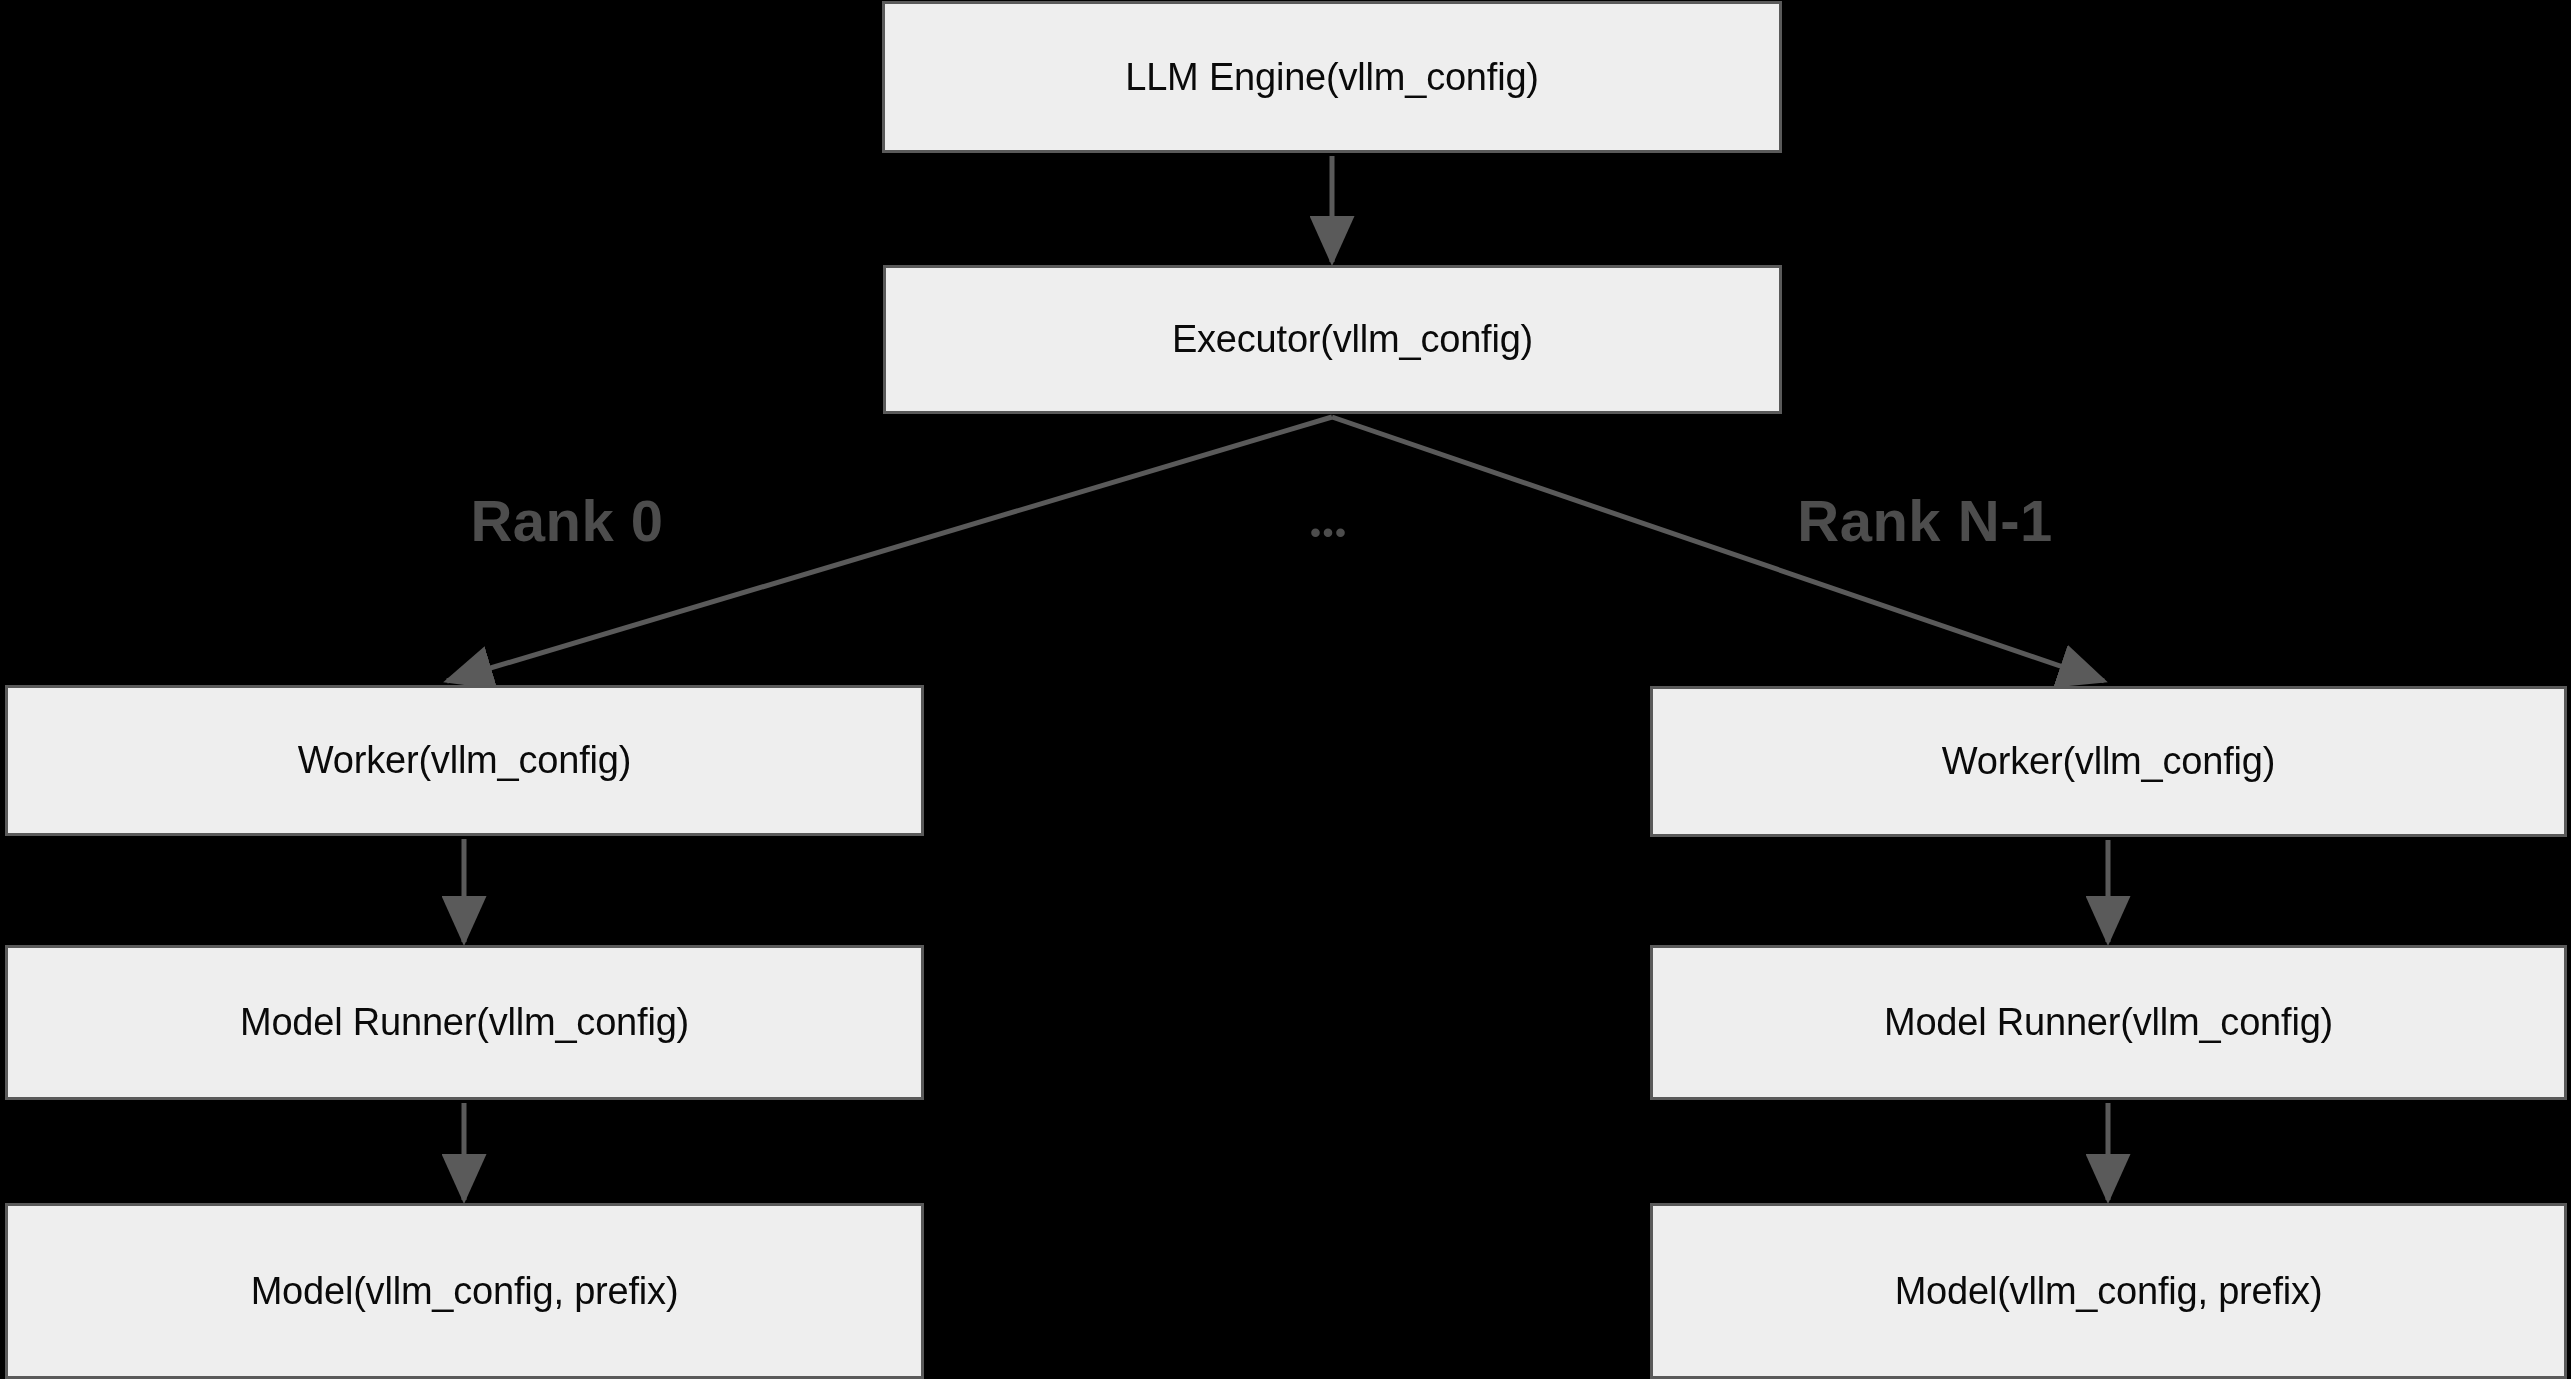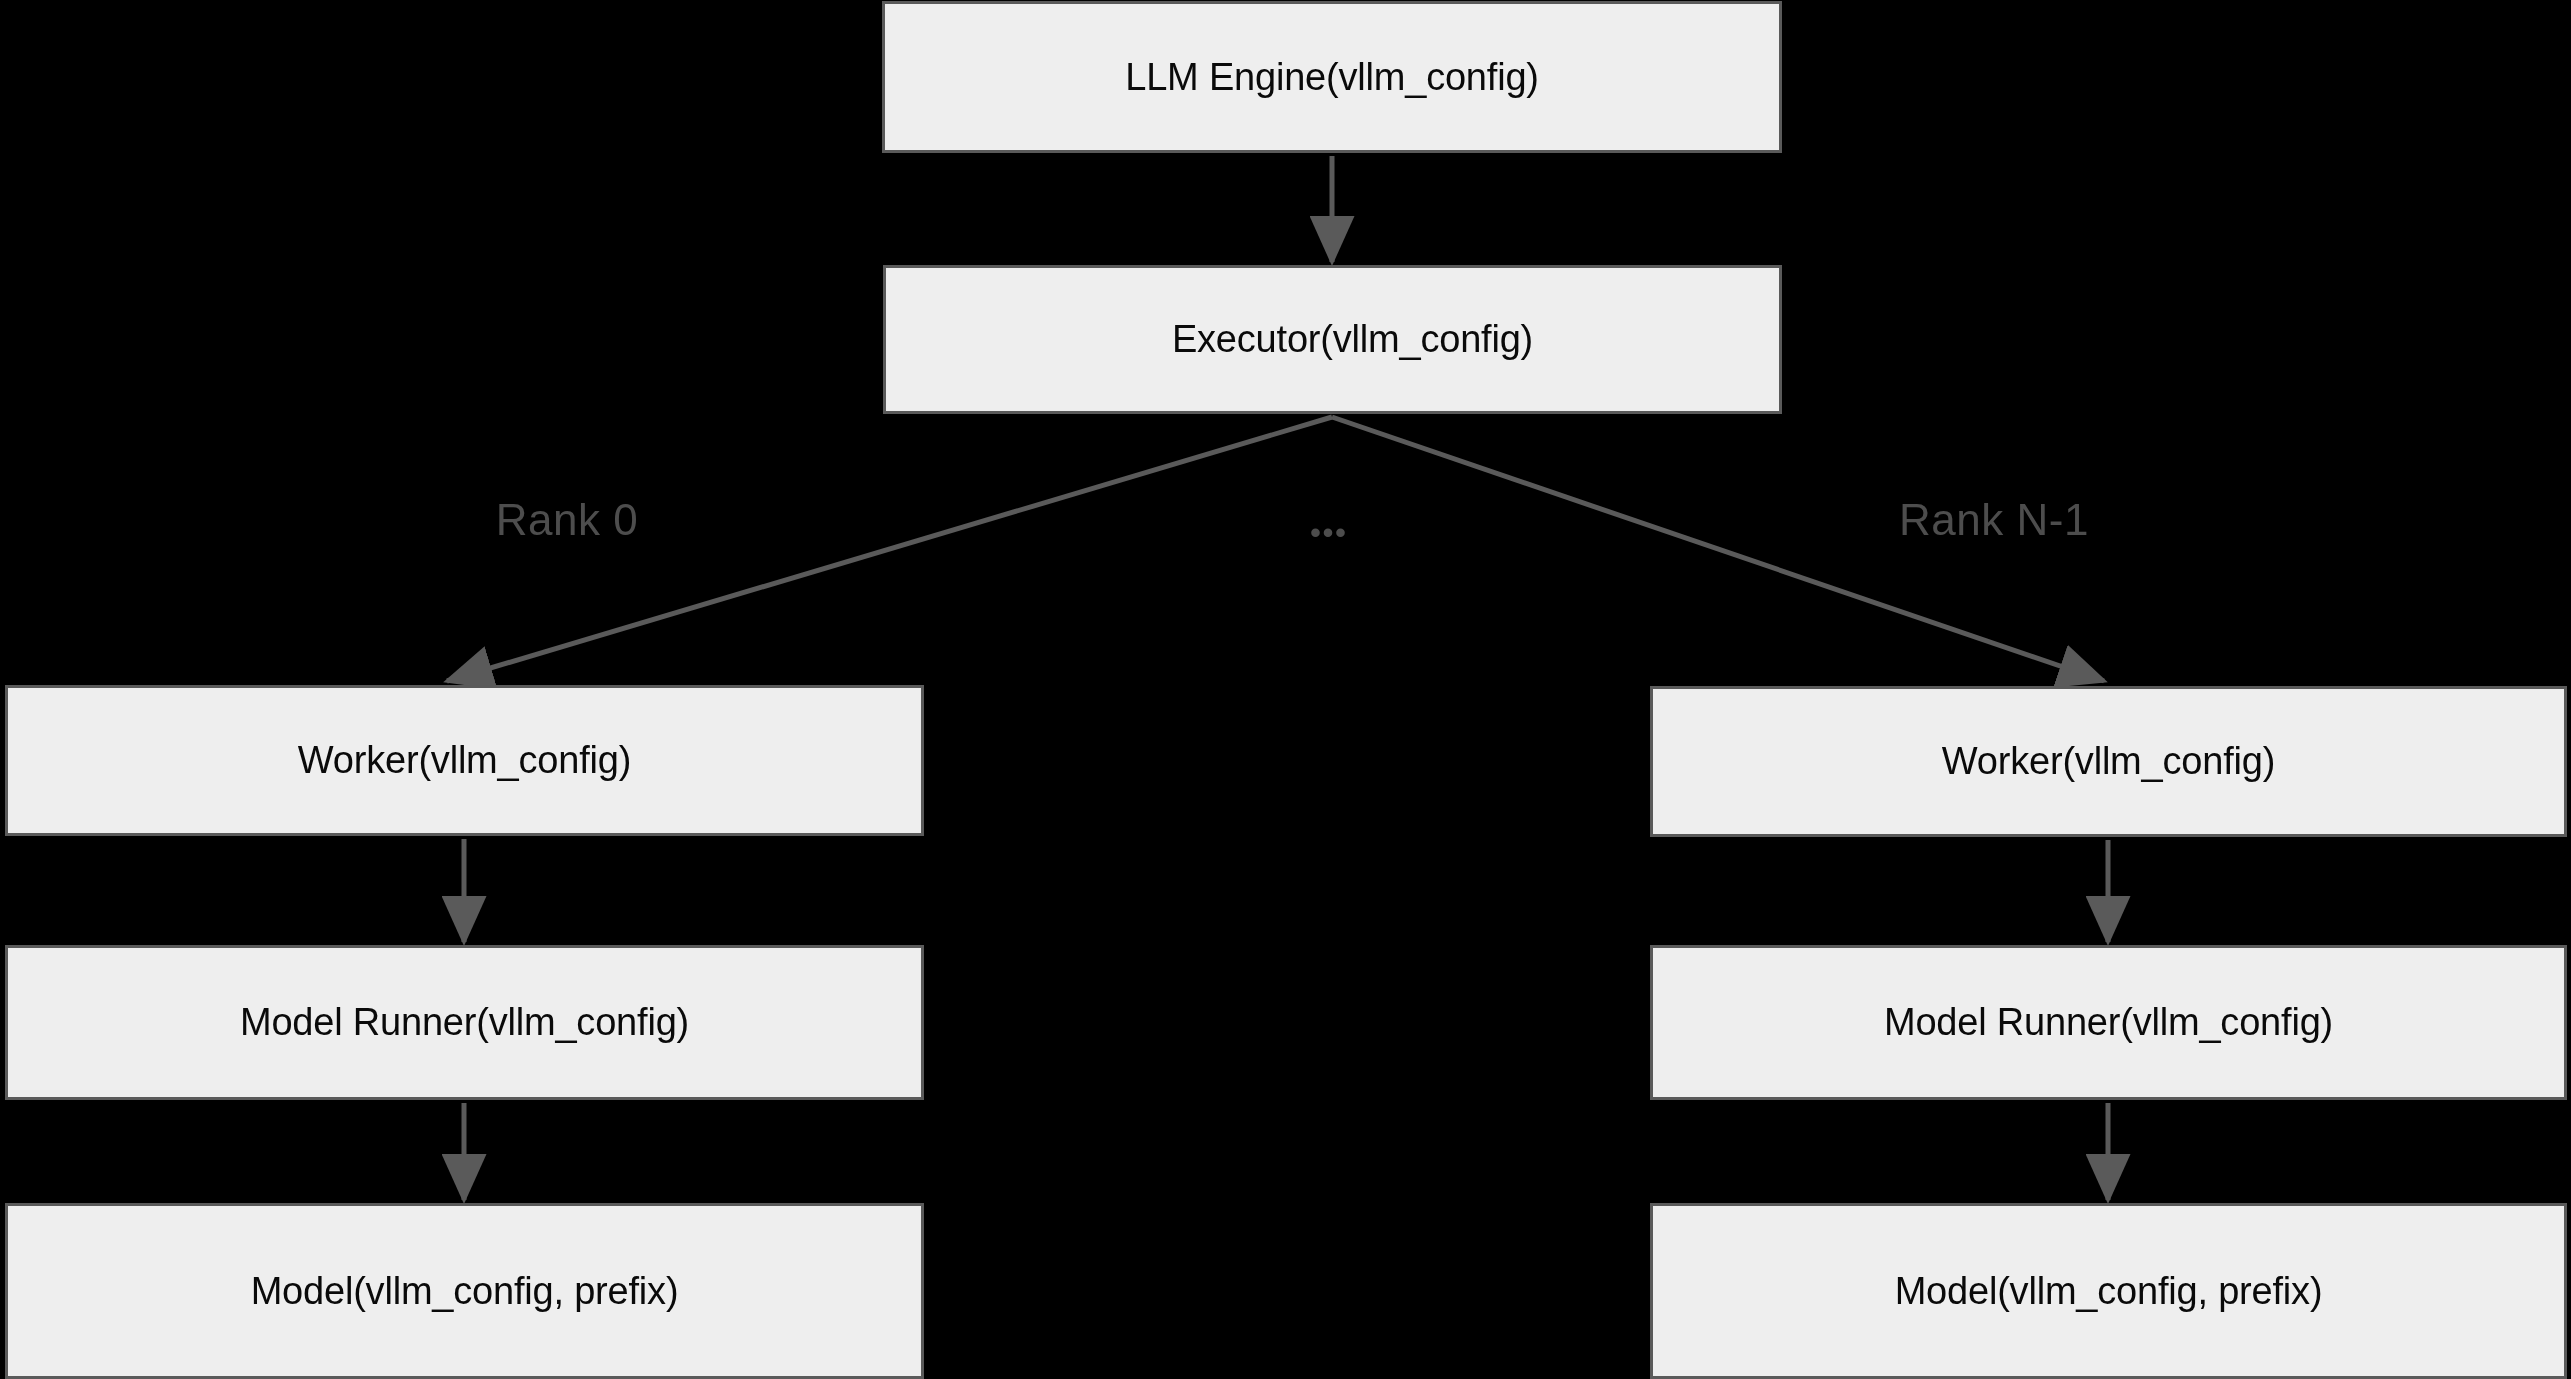--- a/index.html
+++ b/index.html
@@ -20,22 +20,22 @@
     font-size:38px;
     font-weight:400;
     letter-spacing:-0.2px;
     white-space:nowrap;
   }
 
   .edge-label {
     position:absolute;
     color:#4d4d4d;
     font-family:"Liberation Sans", sans-serif;
-    font-size:44px;
-    font-weight:400;
+    font-size:58px;
+    font-weight:700;
     white-space:nowrap;
     transform:translate(-50%,-50%);
     letter-spacing:0.5px;
   }
   .edge-label.ellipsis { font-size:30px; letter-spacing:2px; font-weight:700; }
 
   svg.edges { position:absolute; left:0; top:0; width:2571px; height:1379px;
               pointer-events:none; overflow:visible; }
 </style>
 </head>
@@ -85,15 +85,15 @@
   </div>
   <div class="node" id="n-runner_right" style="left: 1650px; top: 945px; width: 917px; height: 155px;">
     <span>Model Runner(vllm_config)</span>
   </div>
   <div class="node" id="n-model_right" style="left: 1650px; top: 1203px; width: 917px; height: 176px;">
     <span>Model(vllm_config, prefix)</span>
   </div>
 
   <div class="edge-label" id="l-rank0" style="left: 567px; top: 520px;">Rank 0</div>
   <div class="edge-label ellipsis" id="l-dots" style="left: 1329px; top: 533px;">•••</div>
-  <div class="edge-label" id="l-rankn1" style="left: 1994px; top: 520px;">Rank N-1</div>
+  <div class="edge-label" id="l-rankn1" style="left: 1925px; top: 520px;">Rank N-1</div>
 
 </div>
 
 </body></html>

